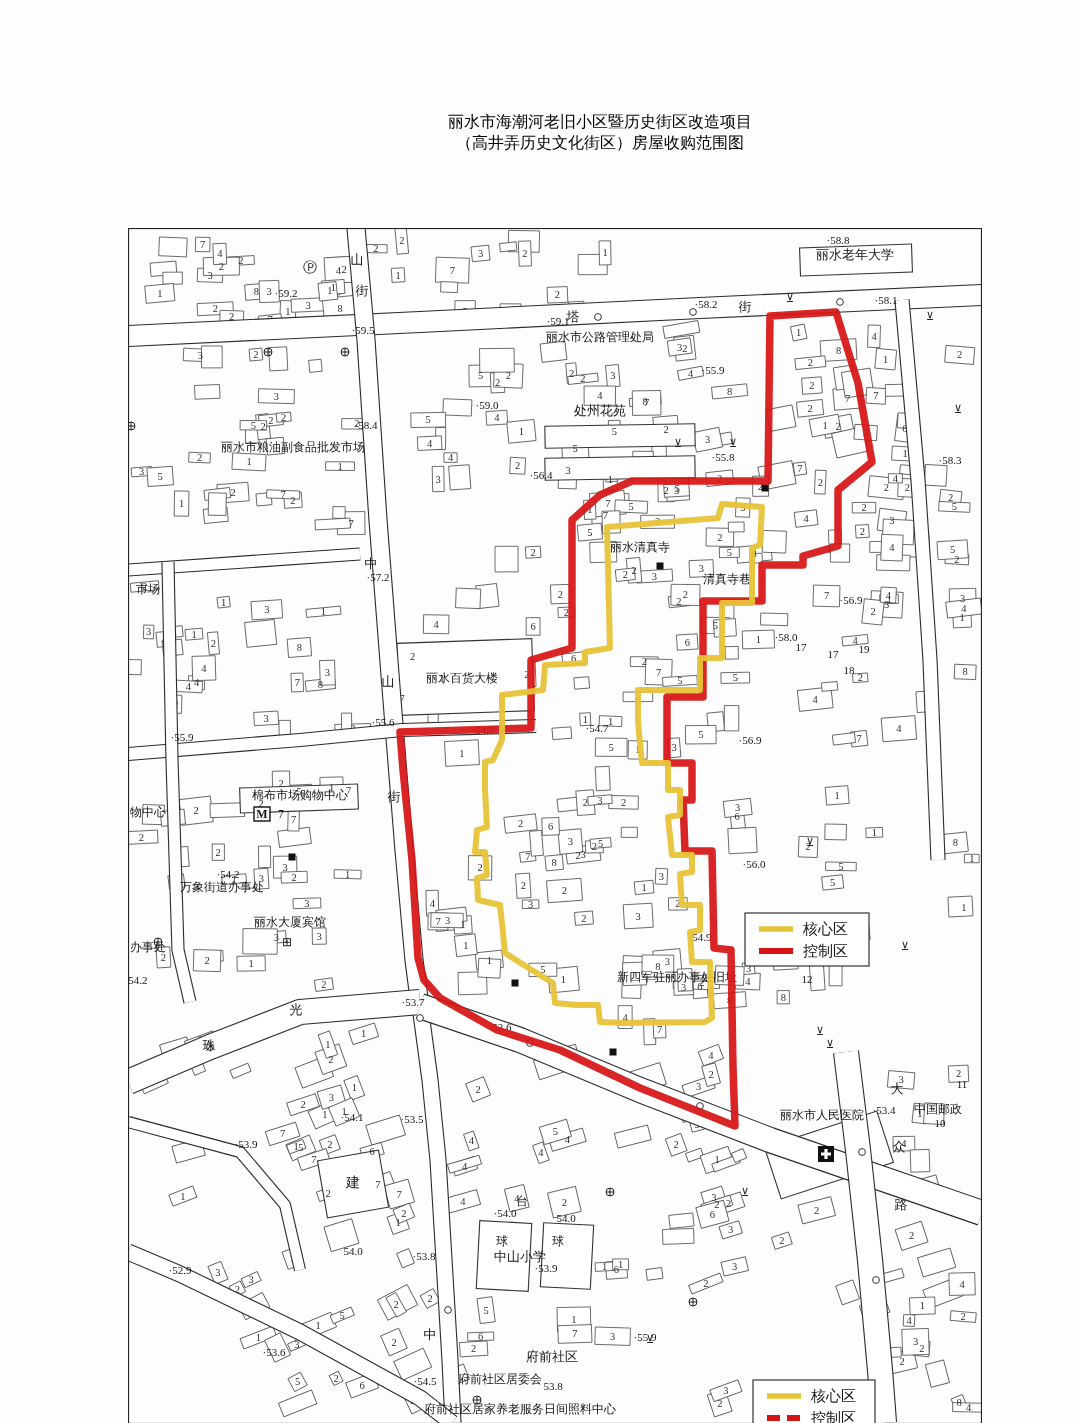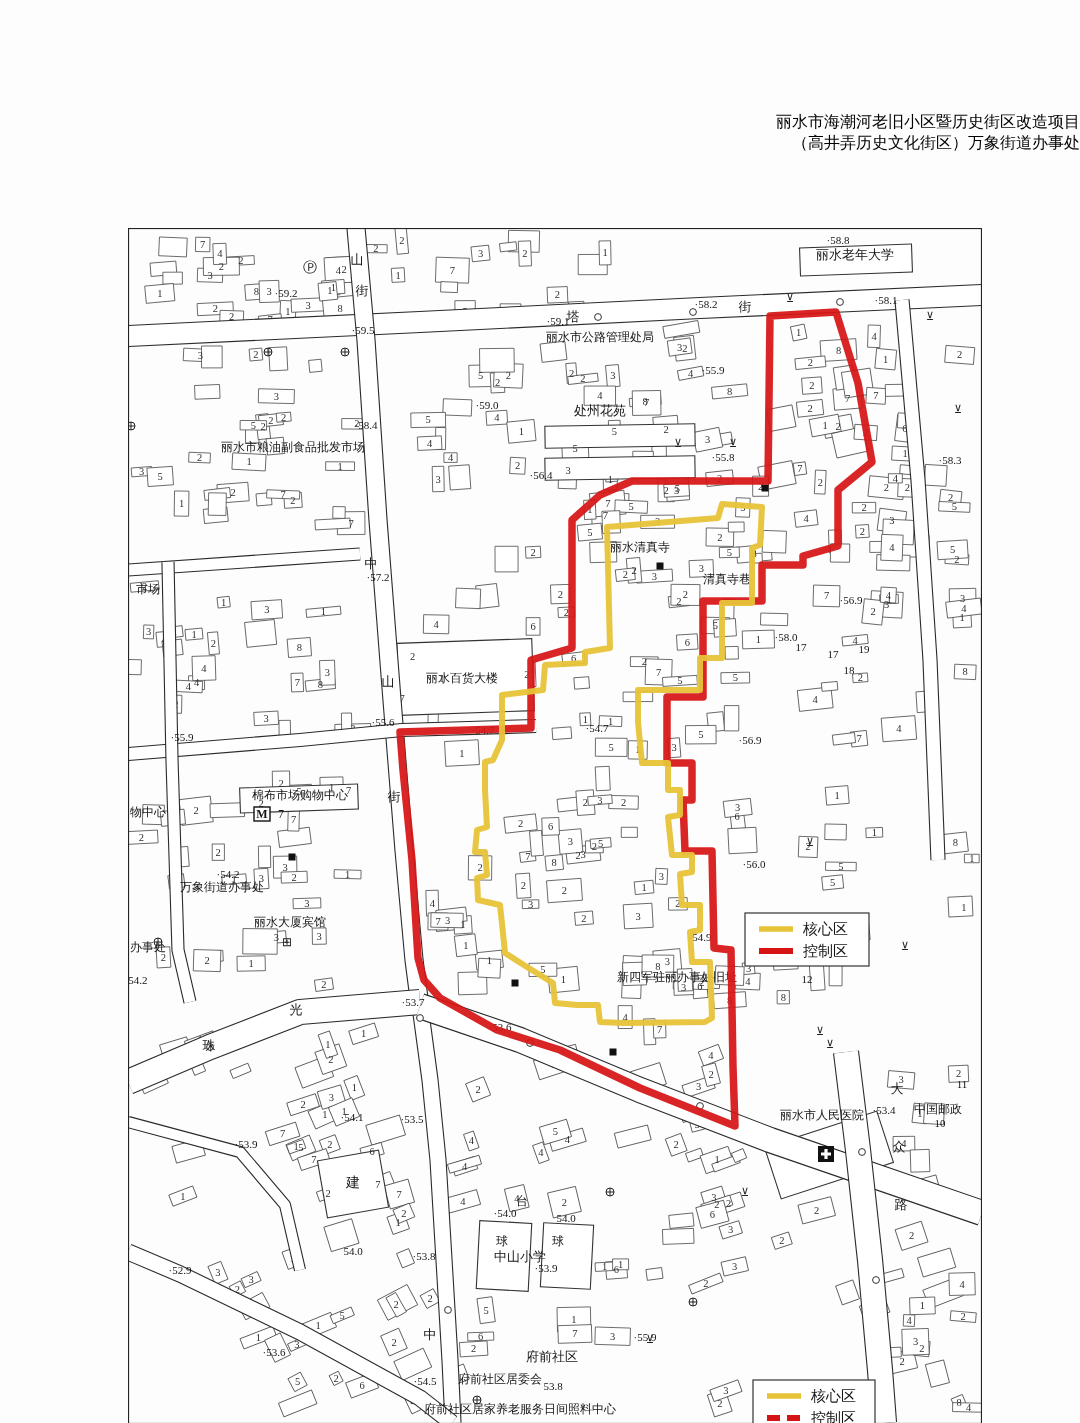--- a/index.html
+++ b/index.html
@@ -1,31 +1,31 @@
 <!DOCTYPE html>
 <html><head>
 <meta charset="utf-8">
 <style>
   html,body{margin:0;padding:0;background:#ffffff;}
   #page{position:relative;width:1080px;height:1423px;background:#fdfdfd;overflow:hidden;
         font-family:"Liberation Serif", serif;}
-  #title-block{position:absolute;top:112px;left:120px;right:0;text-align:right;
+  #title-block{position:absolute;top:112px;left:120px;right:0;text-align:center;
 '    color:#c3251c;}
   .title-line{font-family:"Liberation Sans", sans-serif;font-weight:bold;color:#c3251c;
       font-size:40px;line-height:58px;letter-spacing:1px;white-space:nowrap;}
   #map-svg{position:absolute;left:0;top:0;}
   .map-label{font-family:"Liberation Serif", serif;}
 </style>
 </head>
 <body>
 
 <div id="page">
   <div id="title-block">
     <div class="title-line">丽水市海潮河老旧小区暨历史街区改造项目</div>
-    <div class="title-line">（高井弄历史文化街区）万象街道办事处</div>
+    <div class="title-line">（高井弄历史文化街区）房屋收购范围图</div>
   </div>
   <svg id="map-svg" width="1080" height="1423" viewBox="0 0 1080 1423">
       <defs>
         <clipPath id="mapclip">
           <rect x="128" y="228" width="854" height="1195"></rect>
         </clipPath>
       </defs>
       <g clip-path="url(#mapclip)">
         <g>
           <rect x="197.36657316680066" y="302.7021640546154" width="35.8392101326026" height="12.10735196294263" fill="#ffffff" stroke="#4a4a4a" stroke-width="0.8" transform="rotate(-2.9 215.3 308.8)"></rect>

